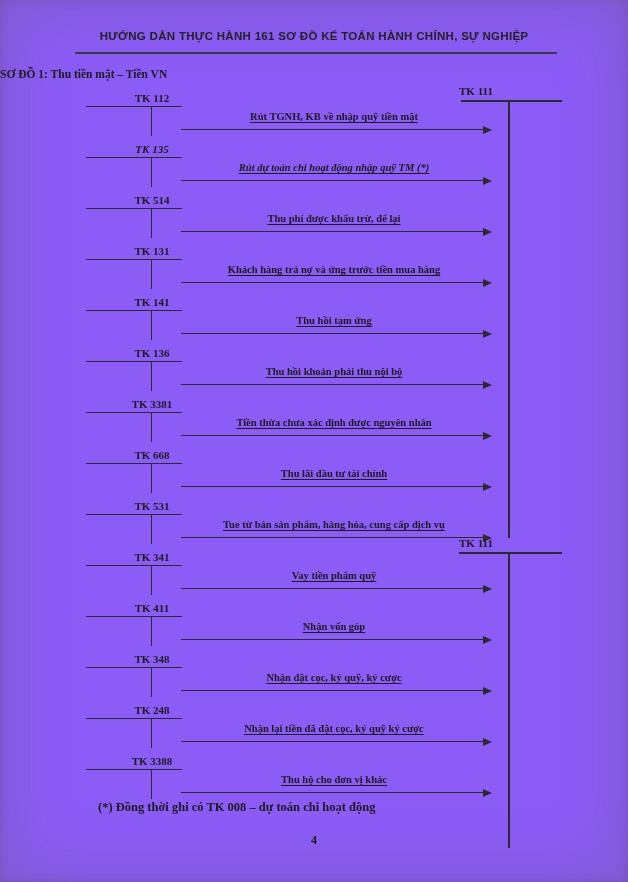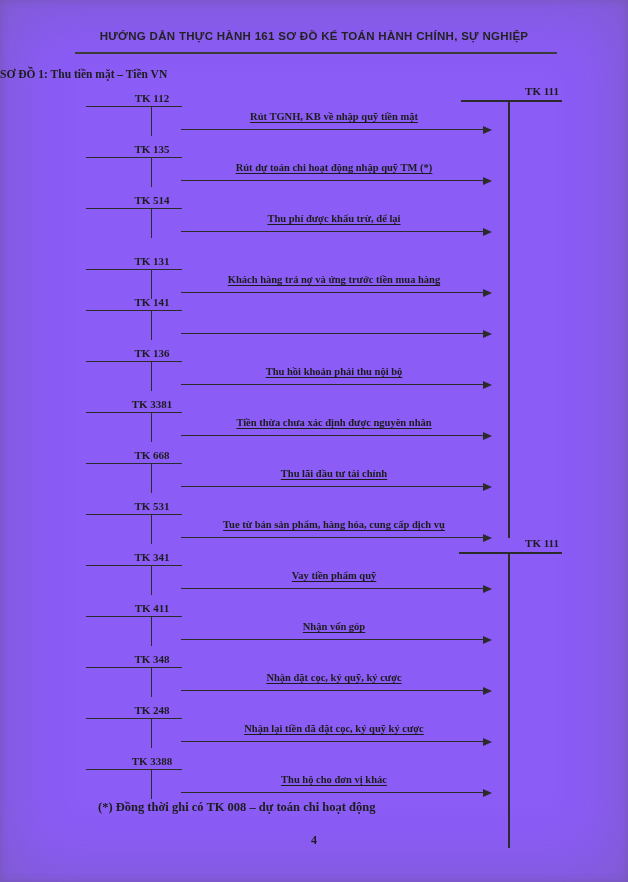--- a/index.html
+++ b/index.html
@@ -23,21 +23,21 @@
   .flow-label{
     position:absolute;left:182px;top:19px;width:304px;text-align:center;
     font-size:10.5px;font-weight:bold;white-space:nowrap;
     text-decoration:underline;text-underline-offset:2px;text-decoration-thickness:1px;
   }
   .arrow-line{position:absolute;left:181px;top:37px;width:303px;height:1.3px;background:#2b2b2b;}
   .arrow-head{
     position:absolute;left:483px;top:33.5px;width:0;height:0;
     border-left:9px solid #2b2b2b;border-top:4px solid transparent;border-bottom:4px solid transparent;
   }
-  .racct-label{position:absolute;width:100px;text-align:right;font-weight:bold;font-size:11px;}
+  .racct-label{position:absolute;width:100px;text-align:left;font-weight:bold;font-size:11px;}
   .rline{position:absolute;height:1.5px;background:#2b2b2b;}
   .rstem{position:absolute;width:1.5px;background:#2b2b2b;}
   .footnote{position:absolute;top:800px;left:98px;font-size:12.5px;font-weight:bold;}
   .page-number{position:absolute;top:833px;left:0;width:100%;text-align:center;font-weight:bold;font-size:12px;}
 </style>
 </head>
 <body>
 
 <div class="page">
 
@@ -59,48 +59,49 @@
 
   <div id="rows">
       <div class="row" style="top: 92px;">
     <div class="acct">TK 112</div>
     <div class="tline"></div>
     <div class="stem"></div>
     <div class="flow-label">Rút TGNH, KB về nhập quỹ tiền mặt</div>
     <div class="arrow-line"></div>
     <div class="arrow-head"></div>
   </div>
-      <div class="row" style="top: 143px;">
+      <div class="row" style="top: 143px; font-style: italic;">
     <div class="acct">TK 135</div>
     <div class="tline"></div>
     <div class="stem"></div>
     <div class="flow-label">Rút dự toán chi hoạt động nhập quỹ TM (*)</div>
     <div class="arrow-line"></div>
     <div class="arrow-head"></div>
   </div>
       <div class="row" style="top: 194px;">
     <div class="acct">TK 514</div>
     <div class="tline"></div>
     <div class="stem"></div>
     <div class="flow-label">Thu phí được khấu trừ, để lại</div>
     <div class="arrow-line"></div>
     <div class="arrow-head"></div>
   </div>
-      <div class="row" style="top: 255px;">
+      <div class="row" style="top: 245px;">
     <div class="acct">TK 131</div>
     <div class="tline"></div>
     <div class="stem"></div>
     <div class="flow-label">Khách hàng trả nợ và ứng trước tiền mua hàng</div>
     <div class="arrow-line"></div>
     <div class="arrow-head"></div>
   </div>
       <div class="row" style="top: 296px;">
     <div class="acct">TK 141</div>
     <div class="tline"></div>
     <div class="stem"></div>
+    <div class="flow-label">Thu hồi tạm ứng</div>
     <div class="arrow-line"></div>
     <div class="arrow-head"></div>
   </div>
       <div class="row" style="top: 347px;">
     <div class="acct">TK 136</div>
     <div class="tline"></div>
     <div class="stem"></div>
     <div class="flow-label">Thu hồi khoản phải thu nội bộ</div>
     <div class="arrow-line"></div>
     <div class="arrow-head"></div>

